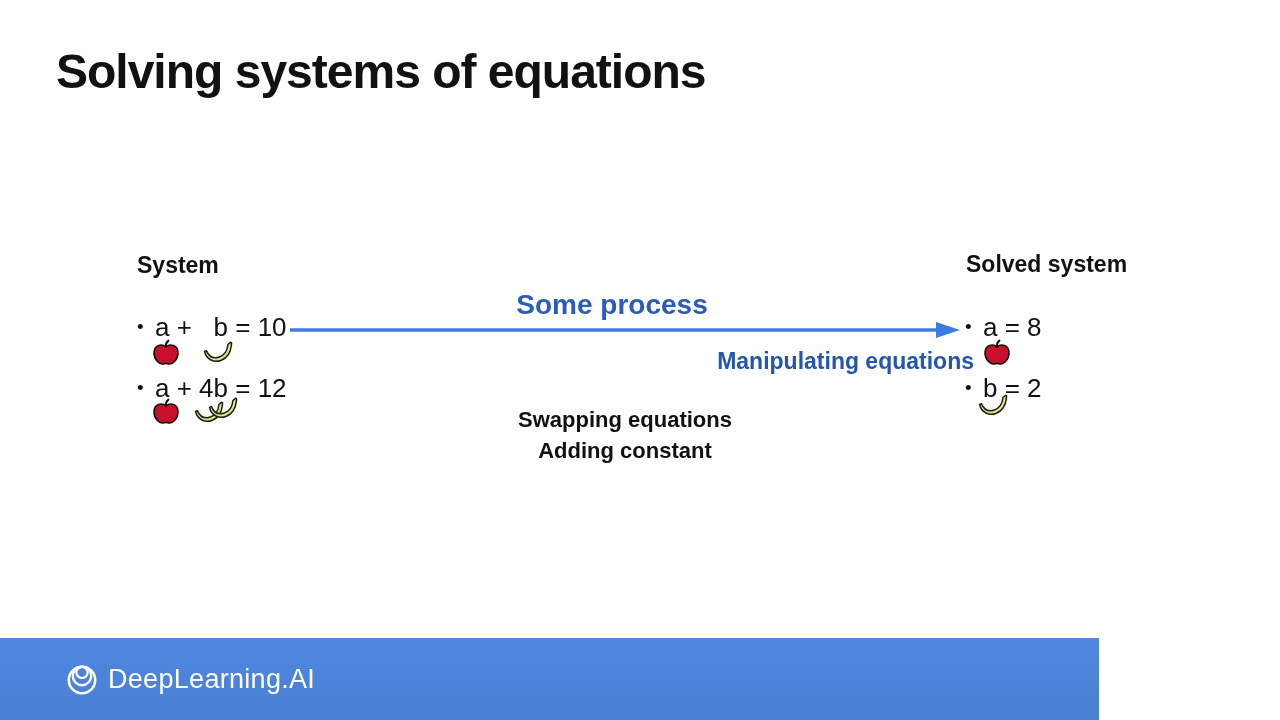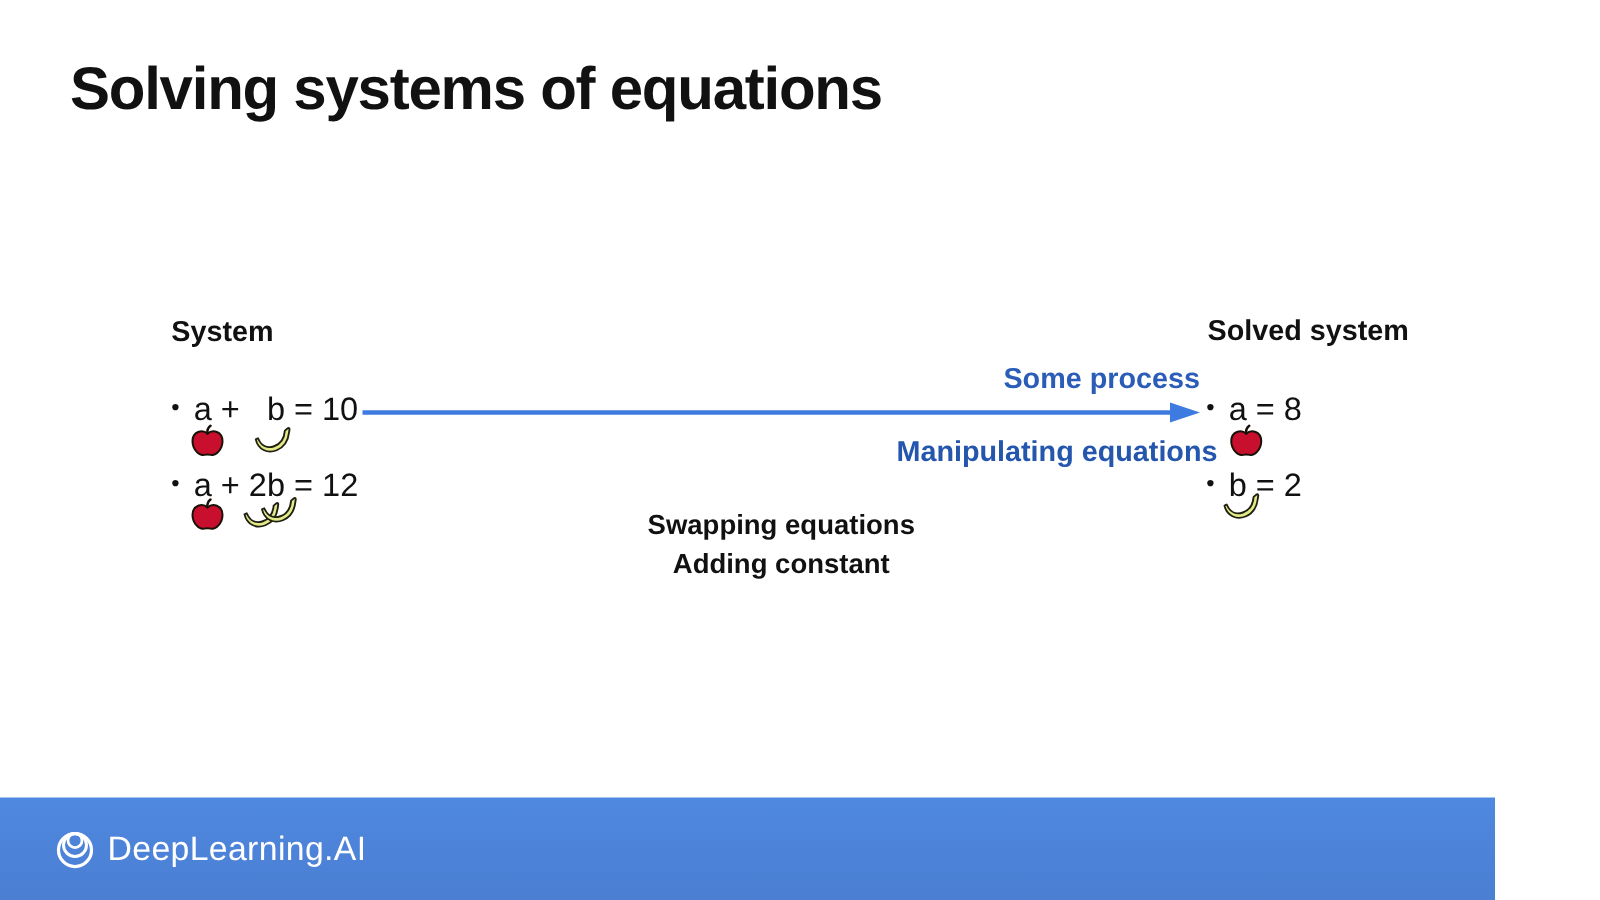--- a/index.html
+++ b/index.html
@@ -27,37 +27,37 @@
   }
   .bullet{
     font-size:19px;flex:0 0 18px;width:18px;line-height:32px;
   }
   .eq1-left{left:137px;top:311px;}
   .eq2-left{left:137px;top:372px;}
   .eq1-right{left:965px;top:311px;}
   .eq2-right{left:965px;top:372px;}
   .fruit{position:absolute;}
   .process-title{
-    position:absolute;left:288px;top:289px;width:672px;text-align:right;
-    font-size:23px;font-weight:700;color:var(--process-blue,#2a5cb8);
+    position:absolute;left:276px;top:289px;width:672px;text-align:center;
+    font-size:28px;font-weight:700;color:var(--process-blue,#2a5cb8);
   }
   .process-subtitle{
     position:absolute;left:302px;top:348px;width:672px;text-align:right;
     font-size:23px;font-weight:700;color:var(--subtitle-blue,#2456ae);
   }
   .ops{
     position:absolute;left:288px;top:405px;width:674px;text-align:center;
     font-size:22px;font-weight:700;color:var(--text-black,#111);
     line-height:30.5px;
   }
   .arrow-svg{position:absolute;left:288px;top:318px;}
   .footer{
-    position:absolute;left:0;top:638px;width:1196px;height:82px;
+    position:absolute;left:0;top:638px;width:1099px;height:82px;
     background:linear-gradient(180deg,var(--footer-blue,#4f88e0),var(--footer-blue-dark,#4a7fd2));
-    display:flex;align-items:center;padding-left:40px;box-sizing:border-box;
+    display:flex;align-items:center;padding-left:62px;box-sizing:border-box;
   }
   .brand{
     color:#fff;font-size:27px;font-weight:500;margin-left:6px;letter-spacing:.3px;
   }
 </style>
 </head>
 <body>
 
 <div>
 
@@ -74,21 +74,21 @@
     <path d="M15 8 C11 4 3 6.2 3 14 C3 20.6 8.6 25.9 12.2 24.9 C13.8 24.5 16.2 24.5 17.8 24.9 C21.4 25.9 27 20.6 27 14 C27 6.2 19 4 15 8 Z" style="fill:var(--apple-red);stroke:var(--apple-stroke)" stroke-width="1.6"></path>
     <path d="M15 7.6 C14.6 5 15.6 3 17.4 1.6" style="stroke:var(--apple-stroke)" stroke-width="2" fill="none" stroke-linecap="round"></path>
   </svg>
 
   <svg class="fruit" style="left:202px;top:341px" width="31" height="23" viewBox="0 0 31 23">
     <path d="M2.6 10.5 C4.4 18.5 12 22.3 19.4 19.2 C25 16.9 28.6 11.3 29.3 4.6 L29.6 2.4 C29.7 1.6 28.8 1.1 28.2 1.6 L25.9 3.5 C25.4 9.7 22.4 14.2 17.3 16 C12.3 17.8 7.2 16.3 4.4 9.6 Z" style="fill:var(--banana-fill);stroke:var(--banana-stroke)" stroke-width="1.5" stroke-linejoin="round"></path>
   </svg>
 
   <div class="eq-row eq2-left">
     <span class="bullet">•</span>
-    <span>a + 2b = 12</span>
+    <span>a + 4b = 12</span>
   </div>
 
   <svg class="fruit" style="left:151px;top:398px" width="30" height="27" viewBox="0 0 30 27">
     <path d="M15 8 C11 4 3 6.2 3 14 C3 20.6 8.6 25.9 12.2 24.9 C13.8 24.5 16.2 24.5 17.8 24.9 C21.4 25.9 27 20.6 27 14 C27 6.2 19 4 15 8 Z" style="fill:var(--apple-red);stroke:var(--apple-stroke)" stroke-width="1.6"></path>
     <path d="M15 7.6 C14.6 5 15.6 3 17.4 1.6" style="stroke:var(--apple-stroke)" stroke-width="2" fill="none" stroke-linecap="round"></path>
   </svg>
 
   <svg class="fruit" style="left:192px;top:396px" width="48" height="29" viewBox="0 0 48 29">
     <g transform="translate(1,5)">
       <path d="M2.6 10.5 C4.4 18.5 12 22.3 19.4 19.2 C25 16.9 28.6 11.3 29.3 4.6 L29.6 2.4 C29.7 1.6 28.8 1.1 28.2 1.6 L25.9 3.5 C25.4 9.7 22.4 14.2 17.3 16 C12.3 17.8 7.2 16.3 4.4 9.6 Z" style="fill:var(--banana-fill);stroke:var(--banana-stroke)" stroke-width="1.5" stroke-linejoin="round"></path>

